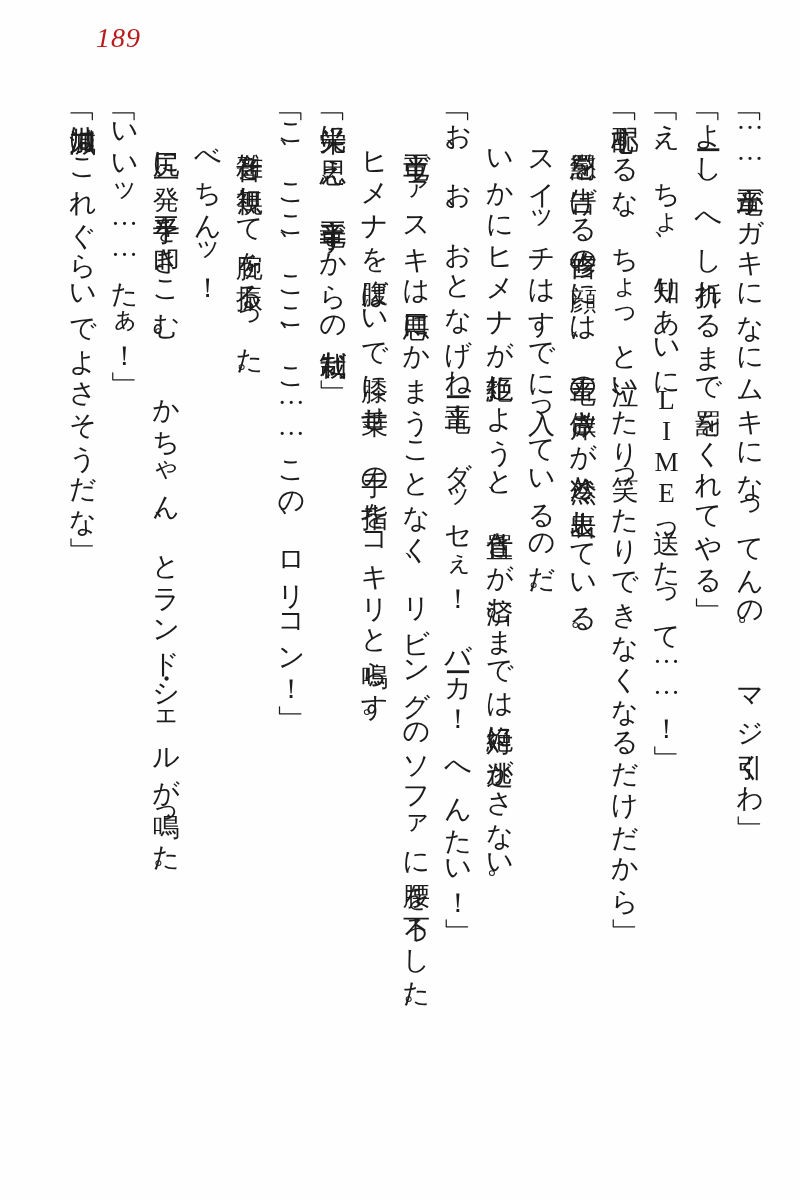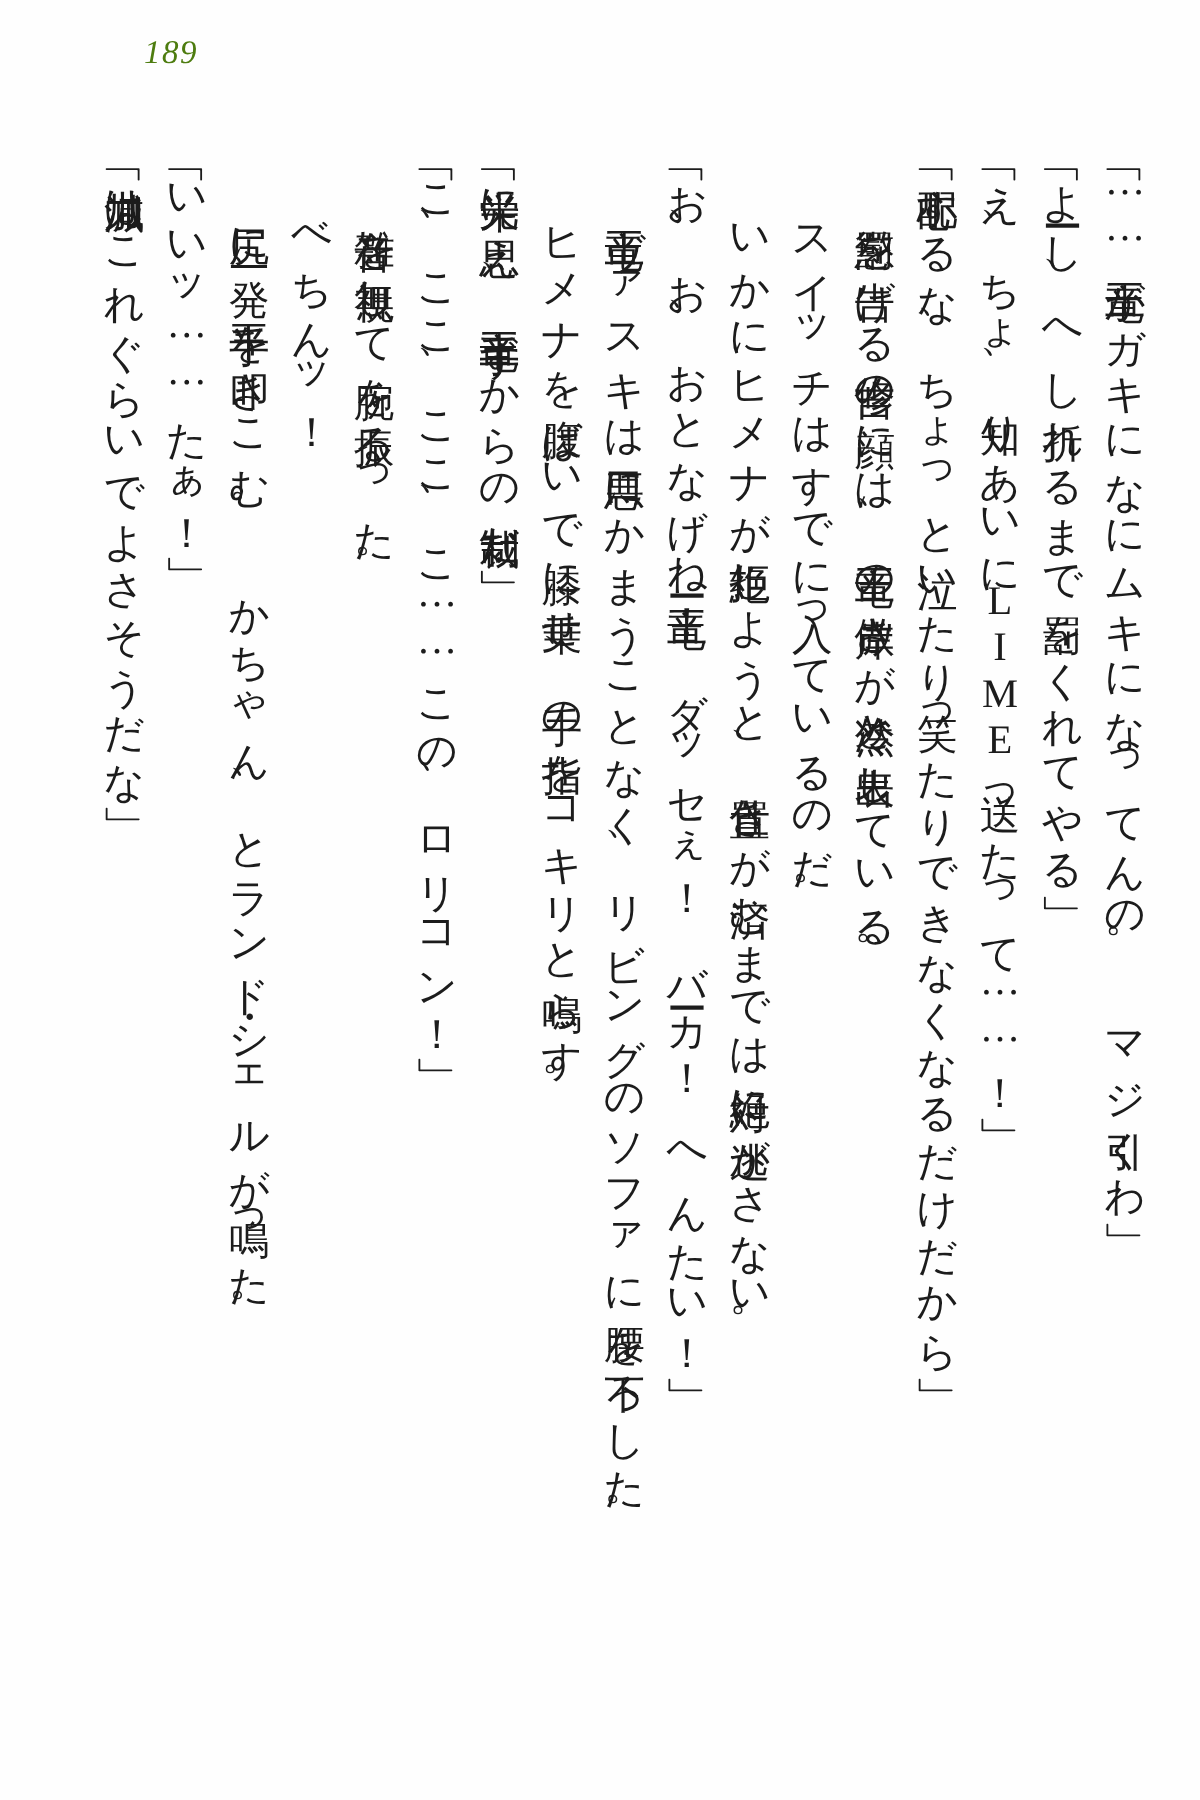--- a/index.html
+++ b/index.html
@@ -15,24 +15,24 @@
     height: 1200px;
     background: #fefefe;
     color: #1d1d1d;
     font-family: "Liberation Serif", "DejaVu Serif", serif;
     overflow: hidden;
   }
   .page-number {
     position: absolute;
     top: 22px;
     left: 96px;
-    font-size: 22px;
+    font-size: 28px;
     font-style: italic;
     letter-spacing: 1px;
-    color: #4d7c0f;
+    color: #b91c1c;
   }
   .text-block {
     position: absolute;
     top: 104px;
     right: 30px;
     height: 940px;
     writing-mode: vertical-rl;
     text-orientation: upright;
     font-size: 27px;
     line-height: 41.7px;

